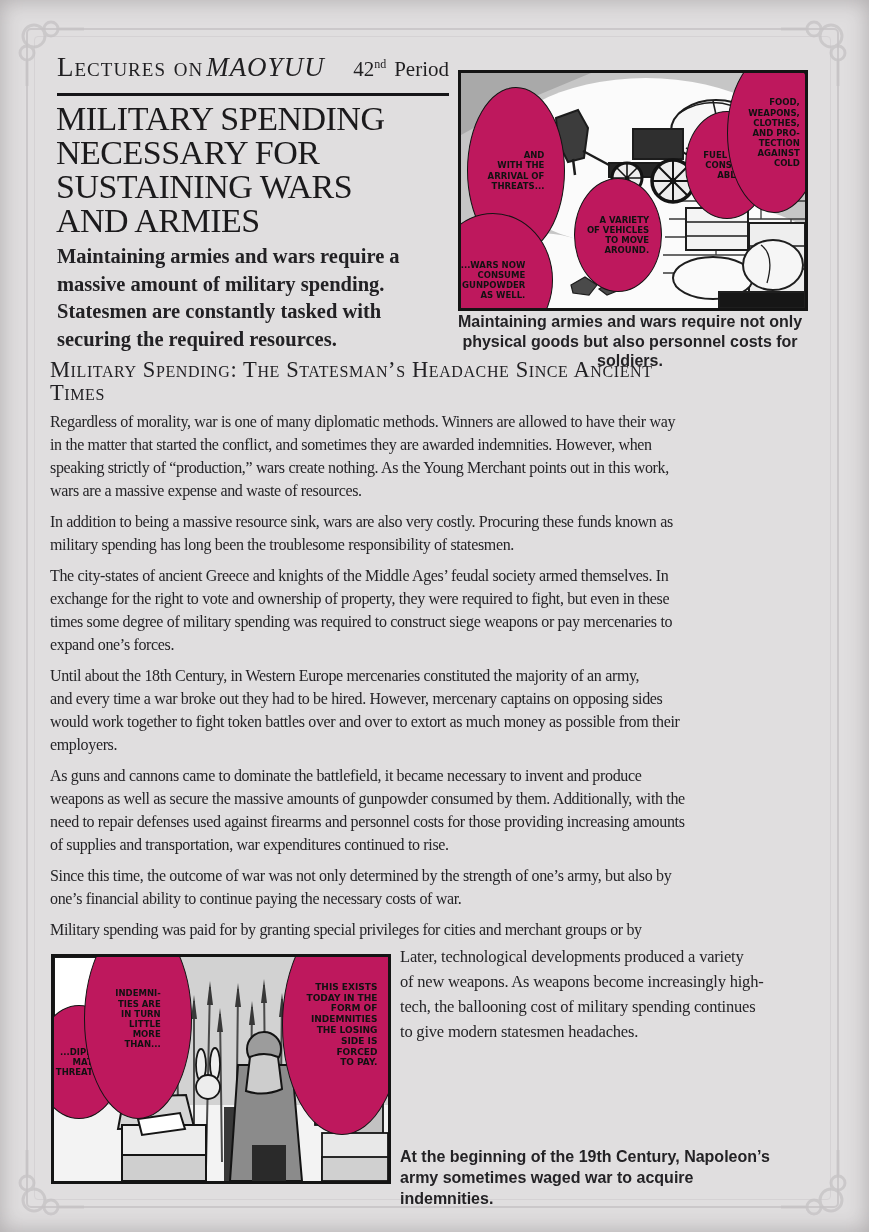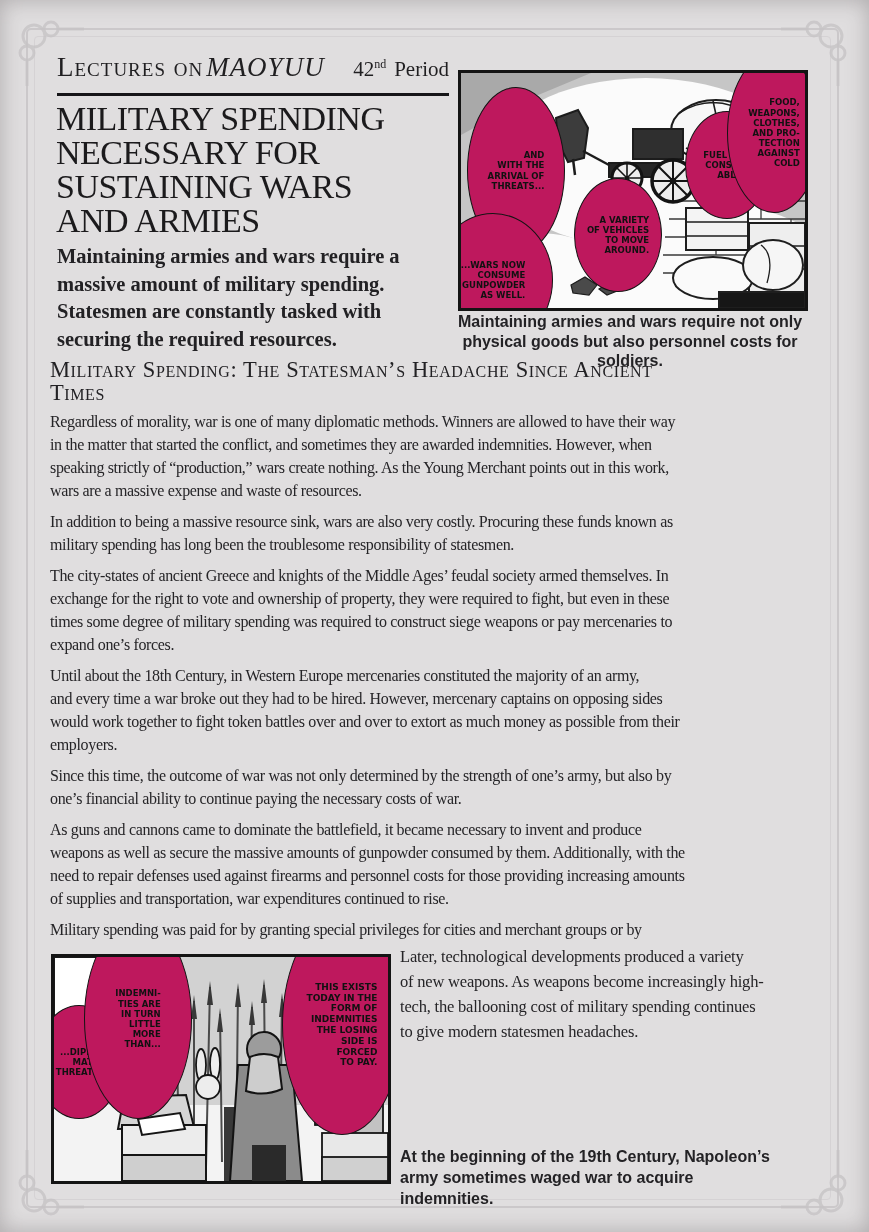--- a/index.html
+++ b/index.html
@@ -207,26 +207,26 @@
     <p>In addition to being a massive resource sink, wars are also very costly. Procuring these funds known as
 military spending has long been the troublesome responsibility of statesmen.</p>
     <p>The city-states of ancient Greece and knights of the Middle Ages’ feudal society armed themselves. In
 exchange for the right to vote and ownership of property, they were required to fight, but even in these
 times some degree of military spending was required to construct siege weapons or pay mercenaries to
 expand one’s forces.</p>
     <p>Until about the 18th Century, in Western Europe mercenaries constituted the majority of an army,
 and every time a war broke out they had to be hired. However, mercenary captains on opposing sides
 would work together to fight token battles over and over to extort as much money as possible from their
 employers.</p>
-    <p>Since this time, the outcome of war was not only determined by the strength of one’s army, but also by
-one’s financial ability to continue paying the necessary costs of war.</p>
     <p>As guns and cannons came to dominate the battlefield, it became necessary to invent and produce
 weapons as well as secure the massive amounts of gunpowder consumed by them. Additionally, with the
 need to repair defenses used against firearms and personnel costs for those providing increasing amounts
 of supplies and transportation, war expenditures continued to rise.</p>
+    <p>Since this time, the outcome of war was not only determined by the strength of one’s army, but also by
+one’s financial ability to continue paying the necessary costs of war.</p>
     <p>Military spending was paid for by granting special privileges for cities and merchant groups or by</p>
   </div>
 
   <div class="panel panel-bottom">
     <svg width="334" height="224" viewBox="0 0 334 224">
       <rect width="334" height="224" fill="#d2d2d2"></rect>
       <rect y="148" width="334" height="76" fill="#f3f3f3"></rect>
       <polygon points="0,0 80,0 50,42 26,64 0,72" fill="#ffffff" stroke="#1a1a1a" stroke-width="2"></polygon>
 
       <g stroke="#4a4a4a" stroke-width="2">

